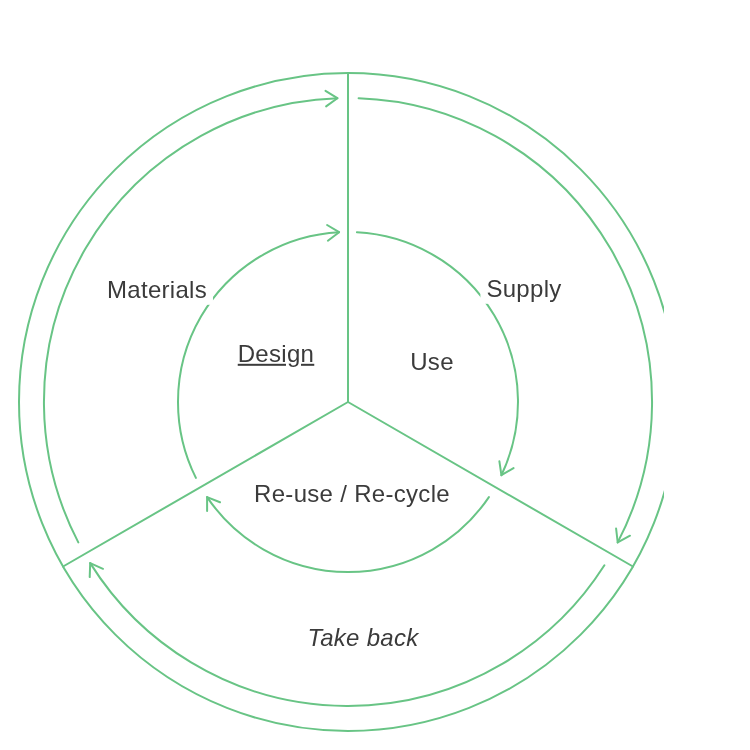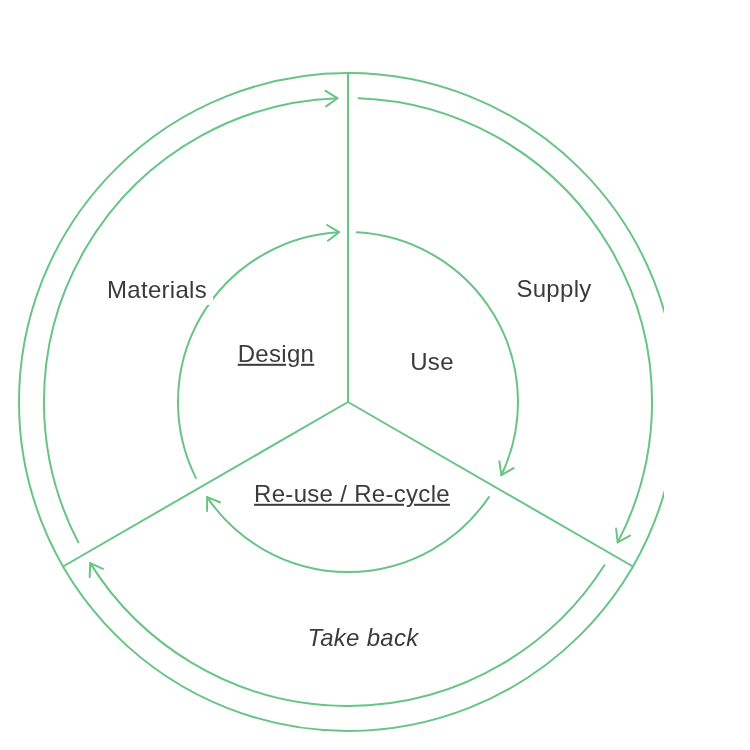--- a/index.html
+++ b/index.html
@@ -52,22 +52,22 @@
       <path d="M 195.9 477.9 A 170 170 0 0 1 339.1 232.2" fill="none" stroke="#68c485" stroke-width="2" stroke-linecap="round" stroke-linejoin="round"></path>
       <path d="M 327.1 225.0 L 339.1 232.2 L 327.9 240.7" fill="none" stroke="#68c485" stroke-width="2" stroke-linecap="round" stroke-linejoin="round"></path>
       <path d="M 356.9 232.2 A 170 170 0 0 1 501.4 475.2" fill="none" stroke="#68c485" stroke-width="2" stroke-linecap="round" stroke-linejoin="round"></path>
       <path d="M 513.5 468.1 L 501.4 475.2 L 499.4 461.3" fill="none" stroke="#68c485" stroke-width="2" stroke-linecap="round" stroke-linejoin="round"></path>
       <path d="M 488.9 497.1 A 170 170 0 0 1 207.1 497.1" fill="none" stroke="#68c485" stroke-width="2" stroke-linecap="round" stroke-linejoin="round"></path>
       <path d="M 207.1 511.1 L 207.1 497.1 L 220.0 502.3" fill="none" stroke="#68c485" stroke-width="2" stroke-linecap="round" stroke-linejoin="round"></path>
     </svg>
 
   <div class="seg-label" style="left: 157px; top: 290px; color: rgb(59, 59, 59);">Materials</div>
 
-  <div class="seg-label" style="left: 554px; top: 289px; color: rgb(59, 59, 59);">Supply</div>
+  <div class="seg-label" style="left: 524px; top: 289px; color: rgb(59, 59, 59);">Supply</div>
 
   <div class="seg-label" style="left: 363px; top: 638px; color: rgb(59, 59, 59); font-style: italic;">Take back</div>
 
   <div class="seg-label" style="left: 276px; top: 354px; color: rgb(59, 59, 59); text-decoration: underline;">Design</div>
 
   <div class="seg-label" style="left: 432px; top: 362px; color: rgb(59, 59, 59);">Use</div>
 
-  <div class="seg-label" style="left: 352px; top: 494px; color: rgb(59, 59, 59); text-decoration: underline;">Re-use / Re-cycle</div>
+  <div class="seg-label" style="left: 352px; top: 494px; color: rgb(59, 59, 59);">Re-use / Re-cycle</div>
 </div>
 
 </body></html>

